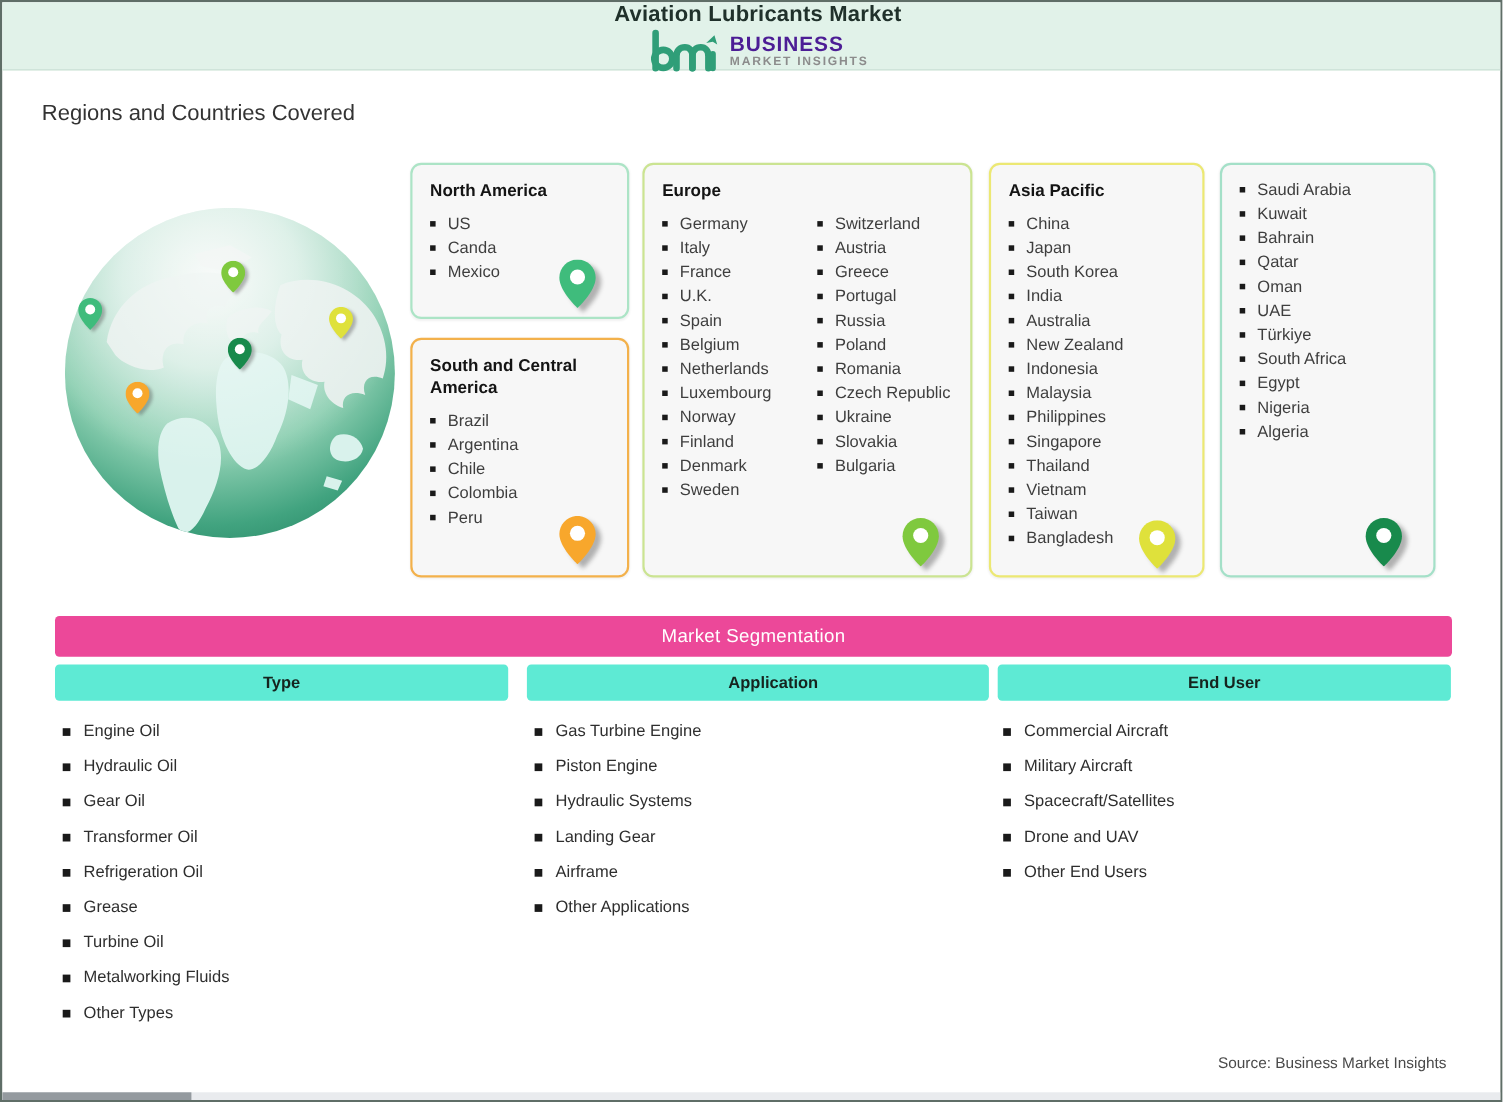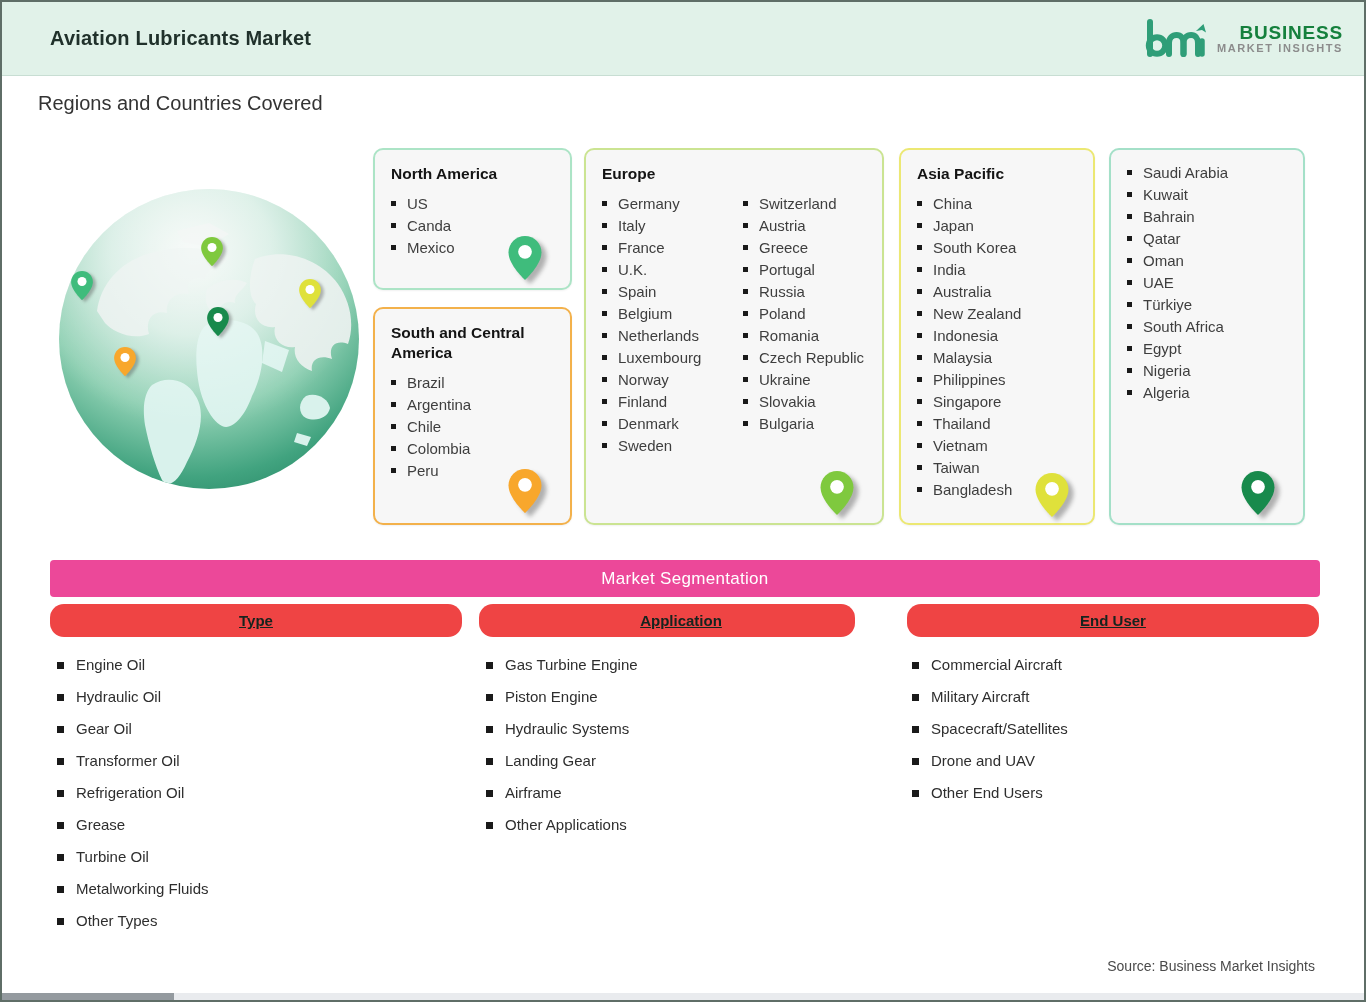--- a/index.html
+++ b/index.html
@@ -4,28 +4,29 @@
 <style>
   html,body{margin:0;padding:0;background:#ffffff;}
   *{box-sizing:border-box;}
   .page{
     position:relative;width:1366px;height:1002px;
     border:2px solid #5f6e67;background:#ffffff;overflow:hidden;
     font-family:"Liberation Sans", sans-serif;color:#1c1c1c;
   }
   
   .topbar{
-    position:absolute;left:0;top:0;right:0;height:74px;
+    position:absolute;left:0;top:0;right:0;height:62px;
     background:#e1f2e9;border-bottom:1px solid #c8ded3;
     display:flex;align-items:center;justify-content:space-between;
-    padding:0 21px 0 48px;
+    padding:0 36px 0 48px;
+    flex-direction:column;
   }
   .doc-title{font-size:20px;font-weight:bold;color:#20312b;letter-spacing:.2px;}
   .logo{display:flex;align-items:center;gap:9px;}
-  .logo-text .l1{color:#15803d;font-weight:bold;font-size:19px;letter-spacing:.8px;line-height:19px;text-align:right;}
+  .logo-text .l1{color:#4c1d95;font-weight:bold;font-size:19px;letter-spacing:.8px;line-height:19px;}
   .logo-text .l2{color:#8c8c8c;font-weight:bold;font-size:11px;letter-spacing:1.6px;line-height:13px;}
   
   .section-title{
     position:absolute;left:36px;top:90px;font-size:20px;color:#333;font-weight:400;
   }
   
   .globe{position:absolute;left:57px;top:187px;width:300px;height:300px;}
   .globe-pin{position:absolute;width:22px;height:29px;filter:drop-shadow(3px 2px 1.5px rgba(80,80,80,.4));}
   
   .card{
@@ -50,26 +51,26 @@
   #card-ap{left:897px;top:146px;width:196px;height:377px;}
   #card-mea{left:1107px;top:146px;width:196px;height:377px;}
   #card-sca .card-pin{bottom:10px;}
   
   .seg-bar{
     position:absolute;left:48px;top:558px;width:1270px;height:37px;border-radius:4px;
     background:#ec4899;color:#fff;display:flex;align-items:center;justify-content:center;
     font-size:17px;font-weight:500;letter-spacing:.3px;
   }
   .seg-head{
-    position:absolute;top:602px;height:33px;border-radius:14px;background:#ef4444;
+    position:absolute;top:602px;height:33px;border-radius:4px;background:#5eead4;
     display:flex;align-items:center;justify-content:center;
-    font-size:15px;font-weight:bold;color:#15241e;text-decoration:underline;
+    font-size:15px;font-weight:bold;color:#15241e;
   }
   #seg-head-type{left:48px;width:412px;}
-  #seg-head-app{left:477px;width:376px;padding-left:28px;}
+  #seg-head-app{left:477px;width:420px;padding-left:28px;}
   #seg-head-user{left:905px;width:412px;}
   ul.seglist{list-style:none;margin:0;padding:0;position:absolute;top:654px;}
   ul.seglist li{
     font-size:15px;color:#2e2e2e;line-height:18px;margin-bottom:14px;
     padding-left:19px;position:relative;height:18px;
   }
   ul.seglist li::before{
     content:"";position:absolute;left:0;top:6px;width:7px;height:7px;background:#1a1a1a;
   }
   #seg-list-type{left:55px;}

